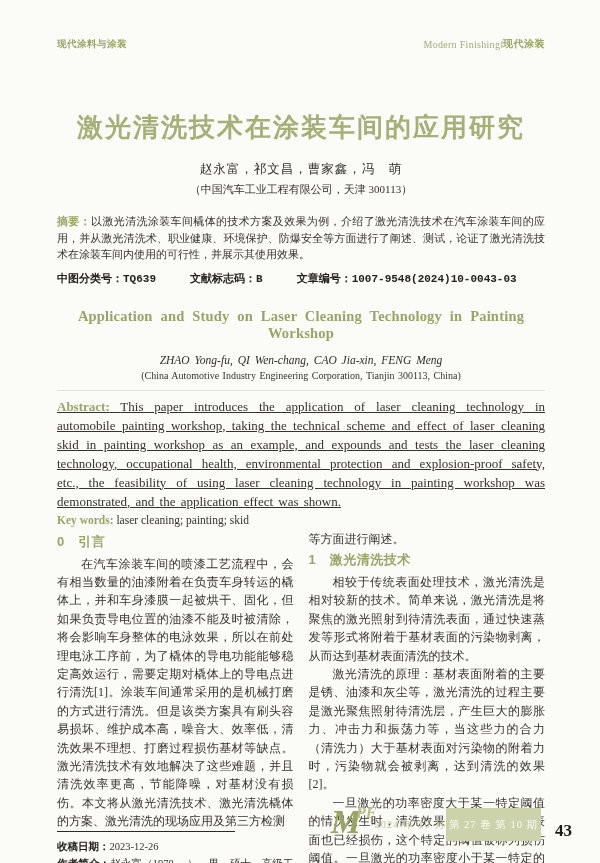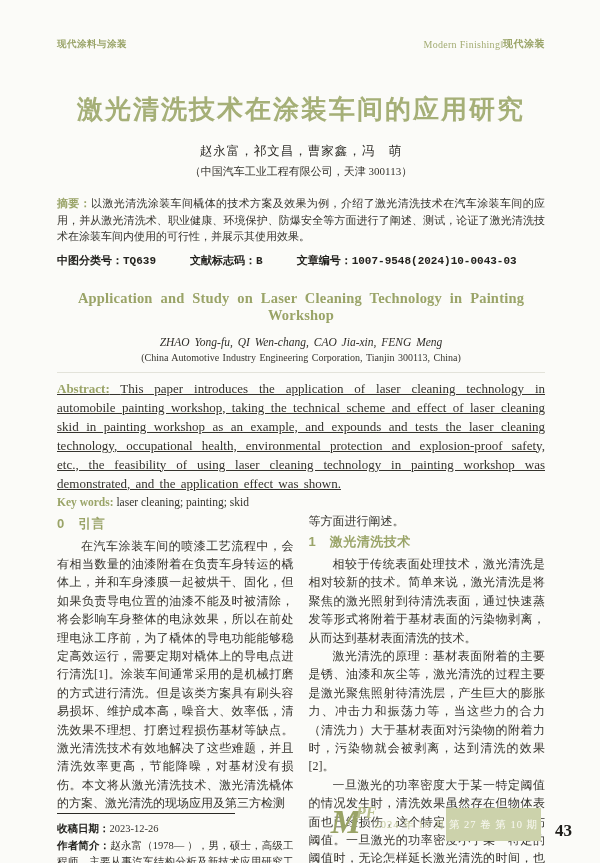--- a/index.html
+++ b/index.html
@@ -22,21 +22,21 @@
   .hdr-left{
     font-family:"Liberation Sans","DejaVu Sans",sans-serif;
     font-weight:bold;font-size:9.5px;letter-spacing:.5px;color:#9aa468;
   }
   .hdr-right{display:flex;align-items:center;}
   .hdr-en{font-size:10px;color:#a3ac73;letter-spacing:.3px;}
   .hdr-sep{font-size:10px;color:#a3ac73;}
   .hdr-cn{font-family:"Liberation Sans","DejaVu Sans",sans-serif;font-weight:bold;font-size:10px;color:#9aa468;letter-spacing:.5px;}
   
   .title-cn{
-    margin-top:40px;text-align:center;
+    margin-top:58px;text-align:center;
     font-size:26px;font-weight:bold;letter-spacing:2px;
     color:#a5af77;
   }
   .authors-cn{margin-top:16px;text-align:center;font-size:12.5px;letter-spacing:1px;color:#2f2d28;}
   .affil-cn{margin-top:4px;text-align:center;font-size:11px;color:#35332d;}
   
   .abs-cn{margin-top:16px;font-size:11px;line-height:16.5px;text-align:justify;}
   .lbl{color:#9aa468;font-weight:bold;font-family:"Liberation Sans","DejaVu Sans",sans-serif;}
   .kw-cn{margin-top:2px;font-size:11px;line-height:16.5px;}
   .meta-line{margin-top:8px;font-size:11px;font-weight:bold;color:#23221e;

